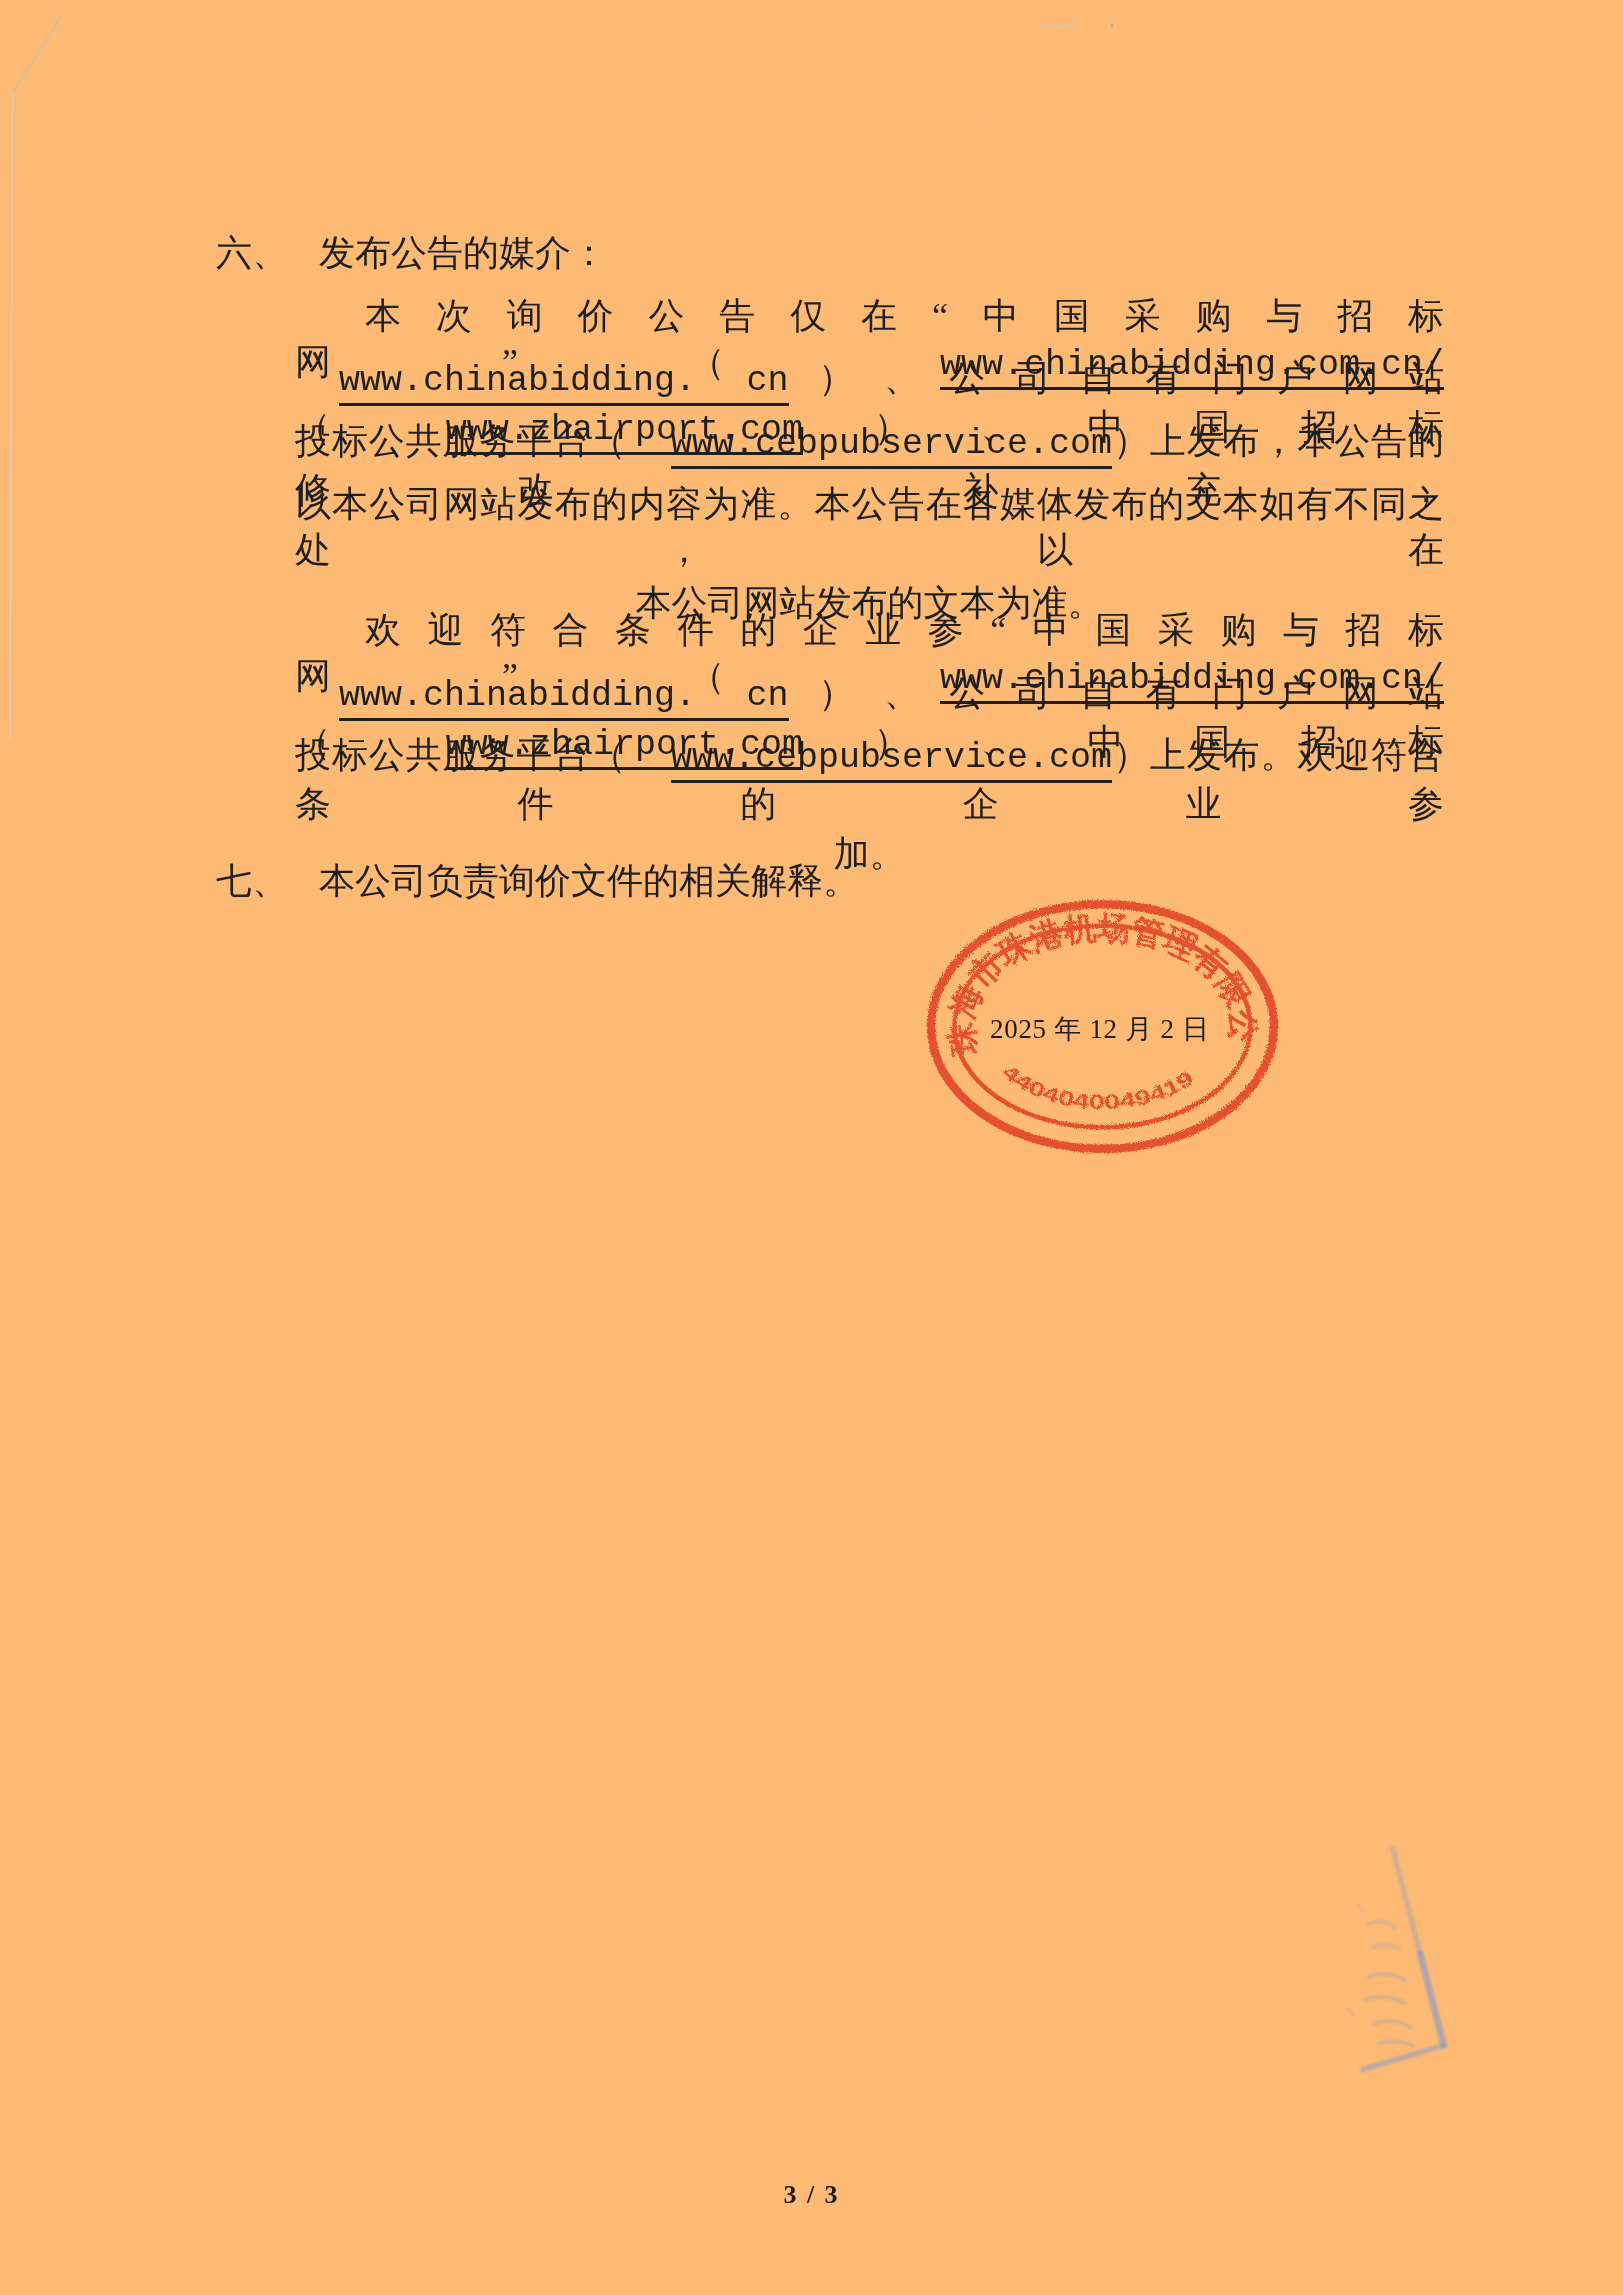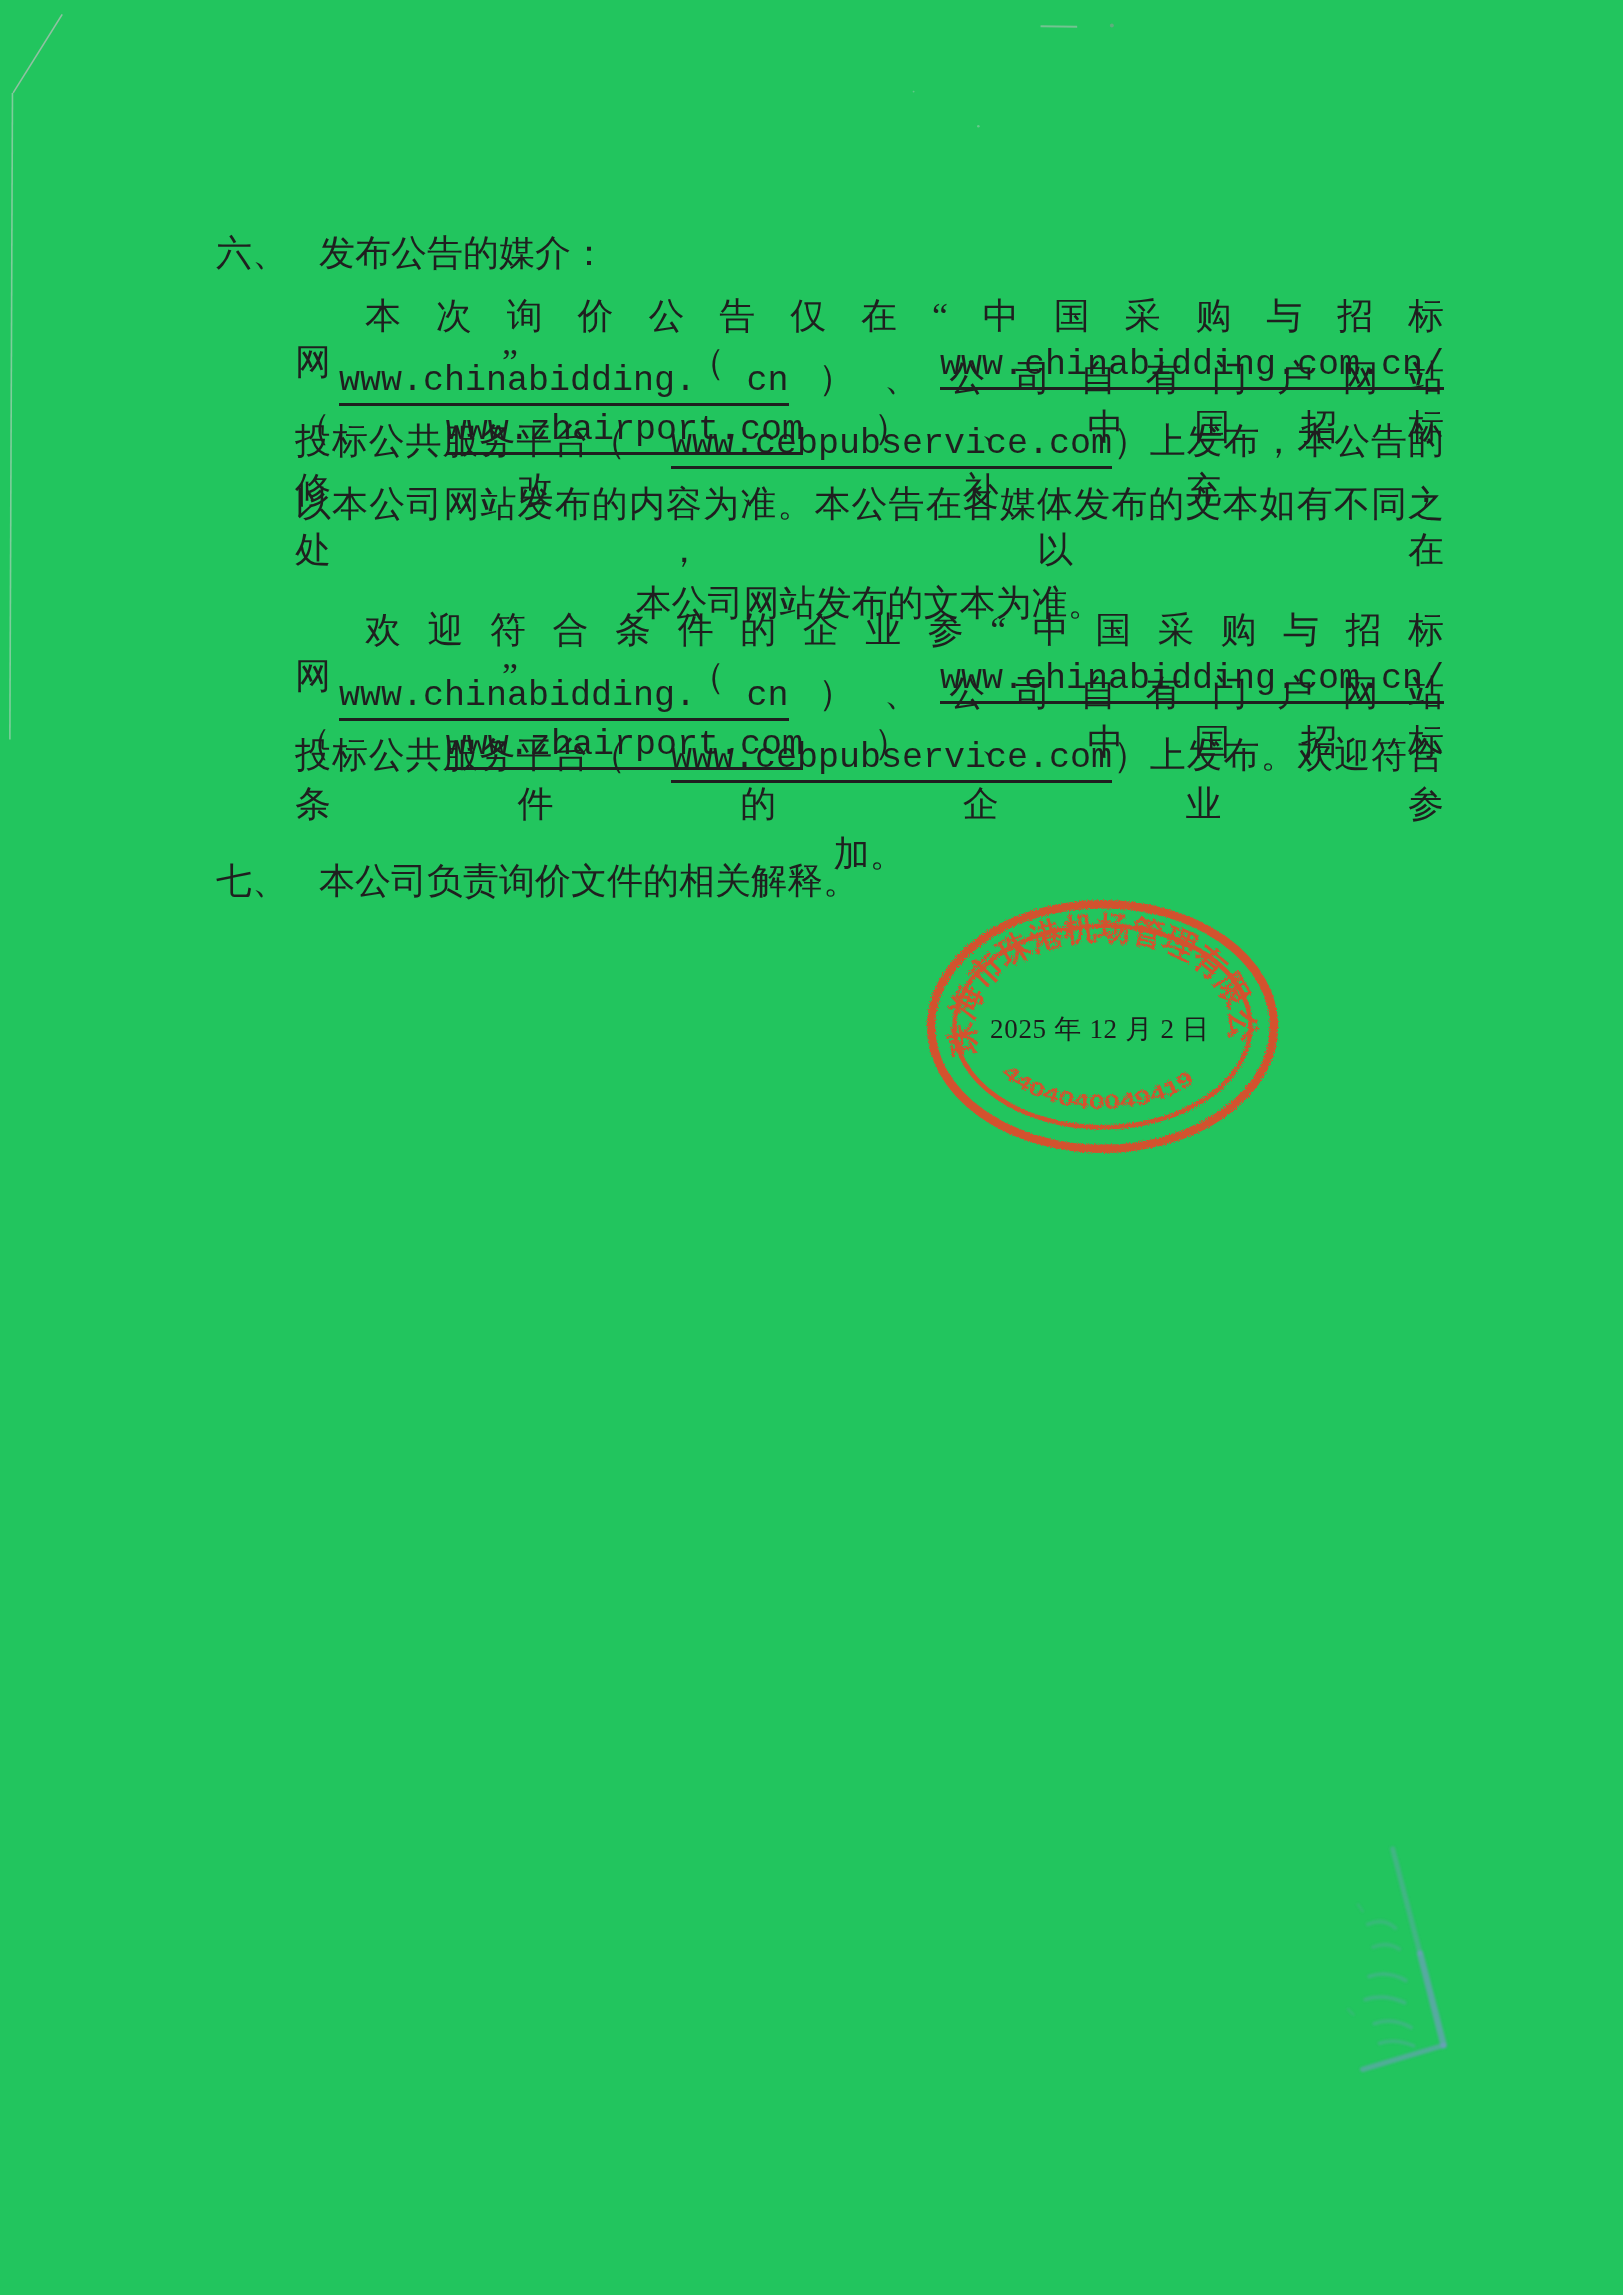--- a/index.html
+++ b/index.html
@@ -1,19 +1,19 @@
 <!DOCTYPE html>
 <html style="font-size:10.5px"><head>
 <meta charset="utf-8">
 <style>
   html,body{margin:0;padding:0;background:#9a9a9a;}
   .page{
     position:relative;
     width:1623px;height:2295px;
-    background:#22c55e;
+    background:#fdba74;
     overflow:hidden;
     font-family:"Liberation Serif","DejaVu Serif",serif;
     color:#1f1f1f;
   }
   
   .line{
     position:absolute;
     font-size:36px;
     line-height:46px;
     color:#1f1f1f;
@@ -119,15 +119,16 @@
 
   <svg class="artifacts-svg" viewBox="0 0 2480 3507">
     <path d="M95 22 L20 142" stroke="#bfbfbf" stroke-width="2.5" opacity="0.7" fill="none"></path>
     <path d="M19 142 L15 1130" stroke="#d8d8d8" stroke-width="2.5" opacity="0.5" fill="none"></path>
     <path d="M1590 40 L1646 41" stroke="#c4c4c4" stroke-width="3" opacity="0.5" fill="none"></path>
     <circle cx="1699" cy="39" r="3" fill="#9a9a9a" opacity="0.5"></circle>
     <circle cx="1495" cy="193" r="2" fill="#d0d0d0" opacity="0.4"></circle>
     <circle cx="1396" cy="140" r="1.5" fill="#d0d0d0" opacity="0.35"></circle>
   </svg>
 
+  <div class="footer">3 / 3</div>
 
 </div>
 
 
 </body></html>

